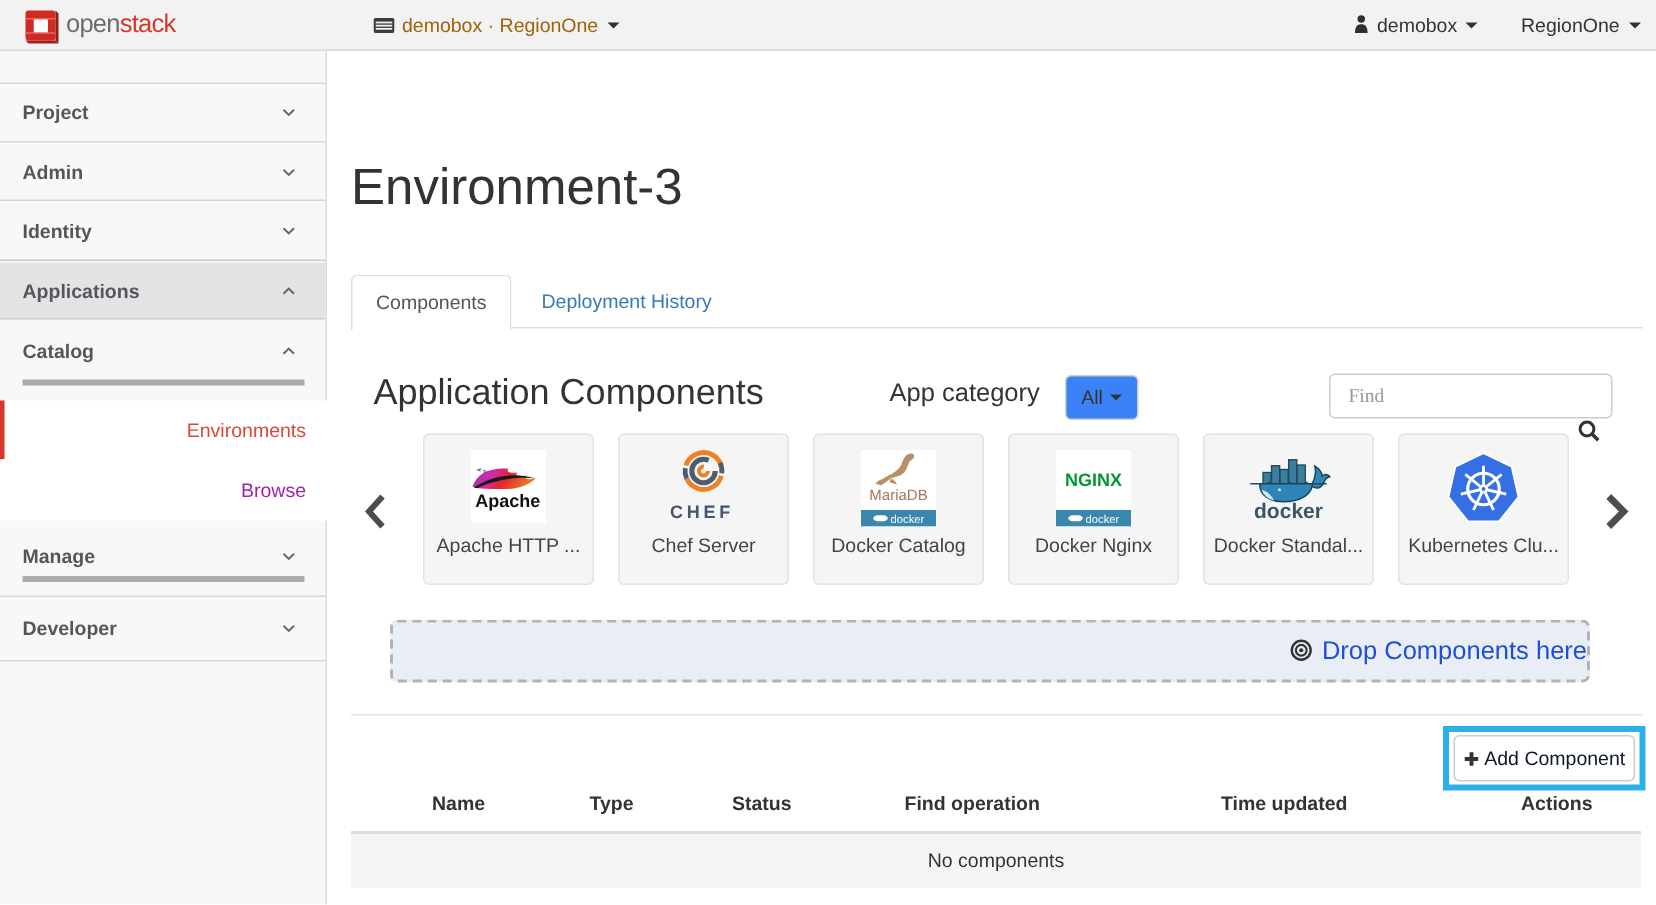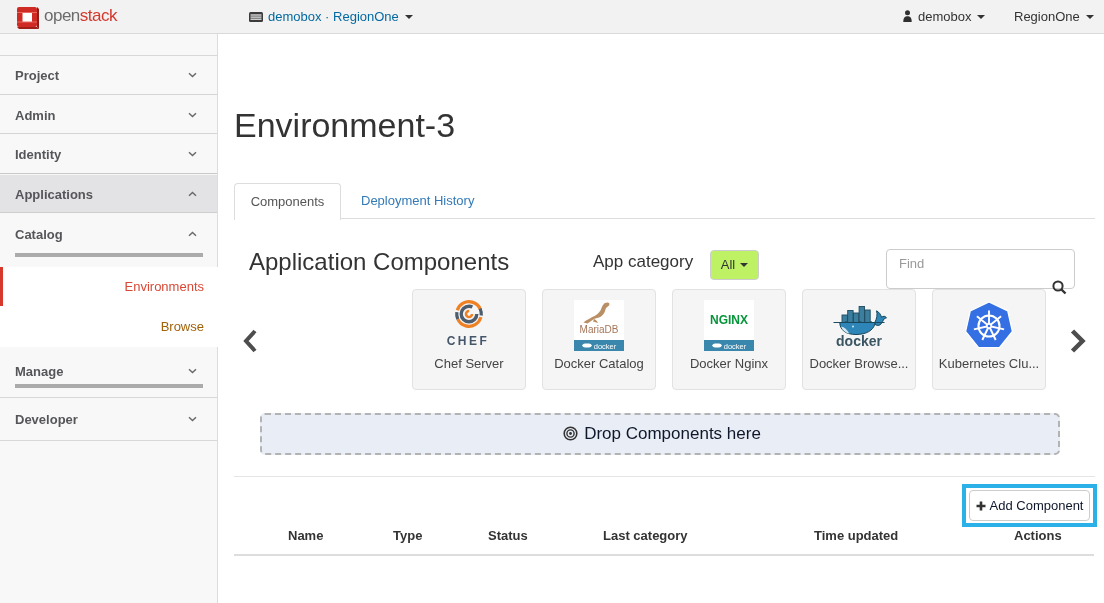--- a/index.html
+++ b/index.html
@@ -5,21 +5,21 @@
 * { margin:0; padding:0; box-sizing:border-box; }
 html,body { width:1104px; height:603px; background:#fff; font-family:"Liberation Sans",sans-serif; }
 #page { position:relative; width:1104px; height:603px; overflow:hidden; }
 .abs { position:absolute; }
 
 
 #hdr { position:absolute; left:0; top:0; width:1104px; height:34px; background:#f2f2f2; border-bottom:1px solid #d9d9d9; }
 #logo { position:absolute; left:16px; top:5px; }
 #logotxt { position:absolute; left:44px; top:6px; font-size:17px; letter-spacing:-0.5px; color:#6b6b6b; }
 #logotxt b { color:#d4382d; font-weight:normal; }
-#ctx { position:absolute; left:249px; top:9px; font-size:13px; color:#0369a1; white-space:nowrap; }
+#ctx { position:absolute; left:249px; top:9px; font-size:13px; color:#a16207; white-space:nowrap; }
 #usr { position:absolute; left:903px; top:9px; font-size:13px; color:#333; white-space:nowrap; }
 #reg { position:absolute; left:1014px; top:9px; font-size:13px; color:#333; white-space:nowrap; }
 .caret { display:inline-block; width:0; height:0; border-left:4px solid transparent; border-right:4px solid transparent; border-top:4px solid #333; vertical-align:middle; margin-left:6px; margin-bottom:2px; }
 
 
 #side { position:absolute; left:0; top:34px; width:218px; height:569px; background:#f8f8f8; border-right:1px solid #dcdcdc; }
 .srow { position:absolute; left:0; width:217px; font-size:13px; font-weight:bold; color:#55565a; }
 .srow .lbl { position:absolute; left:15px; top:50%; transform:translateY(-50%); }
 .chev { position:absolute; right:20px; top:50%; }
 .bar { position:absolute; left:15px; width:188px; height:4px; background:#ababab; }
@@ -30,30 +30,30 @@
 #crumb .lnk { color:#337ab7; }
 #crumb .cur { color:#777; }
 #h1 { position:absolute; left:234px; top:106px; font-size:34px; color:#333; font-weight:normal; }
 #delbtn { position:absolute; left:954px; top:108px; width:140px; height:31px; background:#d9534f; border:1px solid #d43f3a; border-radius:4px; color:#fff; font-size:13px; text-align:center; line-height:29px; }
 #tabline { position:absolute; left:234px; top:218px; width:861px; height:1px; background:#ddd; }
 #tab1 { position:absolute; left:234px; top:183px; width:107px; height:37px; background:#fff; border:1px solid #ddd; border-bottom:none; border-radius:4px 4px 0 0; font-size:13px; color:#555; text-align:center; line-height:35px; }
 #tab2 { position:absolute; left:361px; top:193px; font-size:13px; color:#337ab7; }
 
 #apph { position:absolute; left:249px; top:248px; font-size:24px; color:#333; font-weight:normal; }
 #appcat { position:absolute; left:593px; top:252px; font-size:17px; color:#333; }
-#allbtn { position:absolute; left:710px; top:250px; width:49px; height:30px; background:#bef264; border:1px solid #ccc; border-radius:4px; font-size:13px; color:#333; text-align:center; line-height:28px; }
-#find { position:absolute; left:886px; top:249px; width:189px; height:40px; background:#fff; border:1px solid #ccc; border-radius:4px; font-size:13px; color:#999; line-height:28px; padding-left:12px; }
+#allbtn { position:absolute; left:710px; top:250px; width:49px; height:30px; background:#3b82f6; border:1px solid #ccc; border-radius:4px; font-size:13px; color:#333; text-align:center; line-height:28px; }
+#find { position:absolute; left:886px; top:249px; width:189px; height:30px; background:#fff; border:1px solid #ccc; border-radius:4px; font-size:13px; color:#999; line-height:28px; padding-left:12px;font-family:Liberation Serif, serif; }
 #mag { position:absolute; left:1052px; top:280px; }
 
 .card { position:absolute; top:289px; width:114px; height:101px; background:#f5f5f5; border:1px solid #e2e2e2; border-radius:4px; }
 .card .ic { position:absolute; left:50%; top:10px; transform:translateX(-50%); }
 .card .cl { position:absolute; left:0; right:0; top:66px; text-align:center; font-size:13px; color:#444; }
 .arrow { position:absolute; }
 
-#drop { position:absolute; left:260px; top:413px; padding-left:4px; width:800px; height:42px; background:#e9eef6; border:2px dashed #b3b3b3; border-radius:5px; text-align:center; font-size:17px; color:#0f172a; line-height:38px; }
+#drop { position:absolute; left:260px; top:413px; padding-left:4px; width:800px; height:42px; background:#e9eef6; border:2px dashed #b3b3b3; border-radius:5px; text-align:right; font-size:17px; color:#1d4ed8; line-height:38px; }
 #hr2 { position:absolute; left:234px; top:476px; width:861px; height:1px; background:#e5e5e5; }
 
 #addring { position:absolute; left:962px; top:484px; width:135px; height:43px; border:4px solid #2cb0e8; background:#fff; }
 #addbtn { position:absolute; left:3px; top:2px; width:121px; height:31px; background:#fff; border:1px solid #ccc; border-radius:4px; font-size:13px; color:#0f172a; text-align:center; line-height:29px; }
 
 .th { position:absolute; top:528px; font-size:13px; font-weight:bold; color:#333;padding-left:48px; }
 #thline { position:absolute; left:234px; top:554px; width:860px; height:2px; background:#ddd; }
 #emptyrow { position:absolute; left:234px; top:556px; width:860px; height:36px; background:#f5f5f5; text-align:center; font-size:13px; color:#333; line-height:36px; }
 </style>
 </head>
@@ -111,21 +111,21 @@
   <div class="srow" style="top:214px;height:39px">
       <span class="lbl">Catalog</span>
       <svg class="chev" style="transform:translateY(-50%)" width="9" height="6" viewBox="0 0 9 6">
         <path d="M1 4.8 L4.5 1.4 L8 4.8" stroke="#686868" stroke-width="1.4" fill="none"></path>
       </svg>
     </div>
   <div class="bar" style="top:253px"></div>
   <div class="abs" style="left:0;top:267px;width:218px;height:39px;background:#fff;border-left:3px solid #d6392b"></div>
   <div class="abs" style="left:0;top:267px;width:204px;height:39px;font-size:13px;color:#da4735;text-align:right;line-height:39px">Environments</div>
   <div class="abs" style="left:0;top:306px;width:218px;height:41px;background:#fff"></div>
-  <div class="abs" style="left:0;top:306px;width:204px;height:41px;font-size:13px;color:#a16207;text-align:right;line-height:41px">Browse</div>
+  <div class="abs" style="left:0;top:306px;width:204px;height:41px;font-size:13px;color:#a21caf;text-align:right;line-height:41px">Browse</div>
   <div class="srow" style="top:347px;height:51px;border-bottom:1px solid #d8d8d8">
       <span class="lbl" style="top:24px">Manage</span>
       <svg class="chev" style="top:24px;transform:translateY(-50%)" width="9" height="6" viewBox="0 0 9 6">
         <path d="M1 1.2 L4.5 4.6 L8 1.2" stroke="#686868" stroke-width="1.4" fill="none"></path>
       </svg>
     </div>
   <div class="bar" style="top:384px"></div>
   <div class="srow" style="top:398px;height:43px;border-bottom:1px solid #d8d8d8">
       <span class="lbl">Developer</span>
       <svg class="chev" style="transform:translateY(-50%)" width="9" height="6" viewBox="0 0 9 6">
@@ -147,20 +147,38 @@
       <line x1="9.5" y1="9.5" x2="13.5" y2="13.5" stroke="#333" stroke-width="2.4"></line>
     </svg>
 
   <svg class="arrow" style="left:243px;top:329px" width="14" height="24" viewBox="0 0 14 24">
       <path d="M12 2 L3 12 L12 22" stroke="#4d4d4d" stroke-width="4" fill="none"></path>
     </svg>
   <svg class="arrow" style="left:1070px;top:329px" width="16" height="24" viewBox="0 0 16 24">
       <path d="M2.5 2 L12.5 12 L2.5 22" stroke="#4d4d4d" stroke-width="4.5" fill="none"></path>
     </svg>
 
+  <div class="card" style="left:282px">
+    <svg class="ic" width="50" height="49" viewBox="0 0 50 49">
+      <rect width="50" height="49" fill="#fff"></rect>
+      <defs>
+        <linearGradient id="gApache" x1="0" y1="0" x2="1" y2="0.25">
+          <stop offset="0" stop-color="#8b3ba8"></stop>
+            <stop offset="0.35" stop-color="#cc2bb0"></stop>
+          <stop offset="0.6" stop-color="#e4242e"></stop>
+            <stop offset="1" stop-color="#e87b25"></stop>
+        </linearGradient>
+      </defs>
+      <path d="M1 24.5 C4 15.5 13 11.5 25 12.5 C23 14.5 26 15.5 31 15 C29 17.5 32 18 37 17 C35 19.5 38 20 43 19 C39 23.5 30 26.5 21 26 C13.5 25.7 6 26.5 1 24.5 Z" fill="url(#gApache)"></path>
+      <path d="M3 13.5 L7 12 L5.5 14.5 L10 13 L8 15.5 L12 14.5 Z" fill="#8b3ba8"></path>
+      <path d="M2 25 C13 17.5 27 14.5 43 19 C31 17 14 20.5 4 25.5 Z" fill="#1a1a1a"></path>
+      <text x="24.5" y="38" font-family="Liberation Sans,sans-serif" font-size="12" font-weight="bold" fill="#111" text-anchor="middle">Apache</text>
+    </svg>
+    <div class="cl">Apache HTTP ...</div>
+  </div>
   <div class="card" style="left:412px">
     <svg class="ic" width="50" height="49" viewBox="0 0 50 49">
       <g transform="translate(25,14)">
         <circle r="12.3" fill="none" stroke="#ef8023" stroke-width="3.2" stroke-dasharray="30 9 30 9" transform="rotate(15)"></circle>
         <circle r="12.3" fill="none" stroke="#4d5d6e" stroke-width="3.2" stroke-dasharray="0 30 7 31 7 100" transform="rotate(15)"></circle>
         <circle r="7.8" fill="none" stroke="#4d5d6e" stroke-width="3.4" stroke-dasharray="40 9"></circle>
         <circle r="3" fill="none" stroke="#ef8023" stroke-width="2.6" stroke-dasharray="14 5"></circle>
       </g>
       <text x="24" y="45" font-family="Liberation Sans,sans-serif" font-size="12" font-weight="bold" letter-spacing="2.5" fill="#45556a" text-anchor="middle">CHEF</text>
     </svg>
@@ -199,21 +217,21 @@
         <rect x="36.8" y="10" width="5.4" height="12.5"></rect>
       </g>
       <path d="M46.8 22.5 C48.8 18.5 49.6 14.8 48.6 10.8 C51.2 12.3 53 14.8 53.5 17.3 C55.5 15.8 57.2 16 58.5 17.8 C56.5 18.3 55.3 19.3 54.8 21.3 C52.5 25.8 50 26.3 46.8 24.3 Z" fill="#2e86b8" stroke="#17455a" stroke-width="1"></path>
       <path d="M11.8 22.5 C11.8 30 18 34.5 28 34.5 C38.5 34.5 45.2 30.3 46.9 24 L46.9 22.5 Z" fill="#2e86b8" stroke="#17455a" stroke-width="1"></path>
       <path d="M13 26.5 C14.5 30.5 17.5 32.8 21.5 33.7 C19 29.5 16.5 27.3 13 26.5 Z" fill="#d4e6ee"></path>
       <circle cx="25" cy="26.5" r="1" fill="#d4e6ee"></circle>
       <path d="M5.5 22.5 H12 M47 22.5 H56.5" stroke="#1d4a5e" stroke-width="1"></path>
       <path d="M16 22.5 h4 l-2 -1.5 Z M30 22.5 h4 l-2 -1.5 Z M41 22.5 h4 l-2 -1.5 Z" fill="#1d4a5e" stroke="none"></path>
       <text x="31" y="45.5" font-family="Liberation Sans,sans-serif" font-size="14" font-weight="bold" fill="#3b5663" text-anchor="middle">docker</text>
     </svg>
-    <div class="cl">Docker Browse...</div>
+    <div class="cl">Docker Standal...</div>
   </div>
   <div class="card" style="left:932px">
     <svg class="ic" width="50" height="50" viewBox="0 0 50 50" style="top:11px">
       <path d="M25 1 L43.8 10 L48.4 30.3 L35.4 46.6 L14.6 46.6 L1.6 30.3 L6.2 10 Z" fill="#3470e4" stroke="#fff" stroke-width="1.3"></path>
       <g stroke="#fff" stroke-width="1.9" fill="none">
         <line x1="25" y1="25" x2="25" y2="9.5"></line>
         <line x1="25" y1="25" x2="37.1" y2="15.3"></line>
         <line x1="25" y1="25" x2="40.1" y2="28.4"></line>
         <line x1="25" y1="25" x2="31.7" y2="39"></line>
         <line x1="25" y1="25" x2="18.3" y2="39"></line>
@@ -236,18 +254,19 @@
 
   <div id="addring">
       <div id="addbtn"><svg width="10" height="10" viewBox="0 0 10 10" style="vertical-align:-1px;margin-right:4px">
           <path d="M5 0.5 V9.5 M0.5 5 H9.5" stroke="#333" stroke-width="2.6"></path>
         </svg>Add Component</div>
     </div>
 
   <div class="th" style="left:240px">Name</div>
   <div class="th" style="left:345px">Type</div>
   <div class="th" style="left:440px">Status</div>
-  <div class="th" style="left:555px">Last category</div>
+  <div class="th" style="left:555px">Find operation</div>
   <div class="th" style="left:766px">Time updated</div>
   <div class="th" style="left:966px">Actions</div>
   <div id="thline"></div>
+  <div id="emptyrow">No components</div>
 
 </div>
 
 </body></html>

